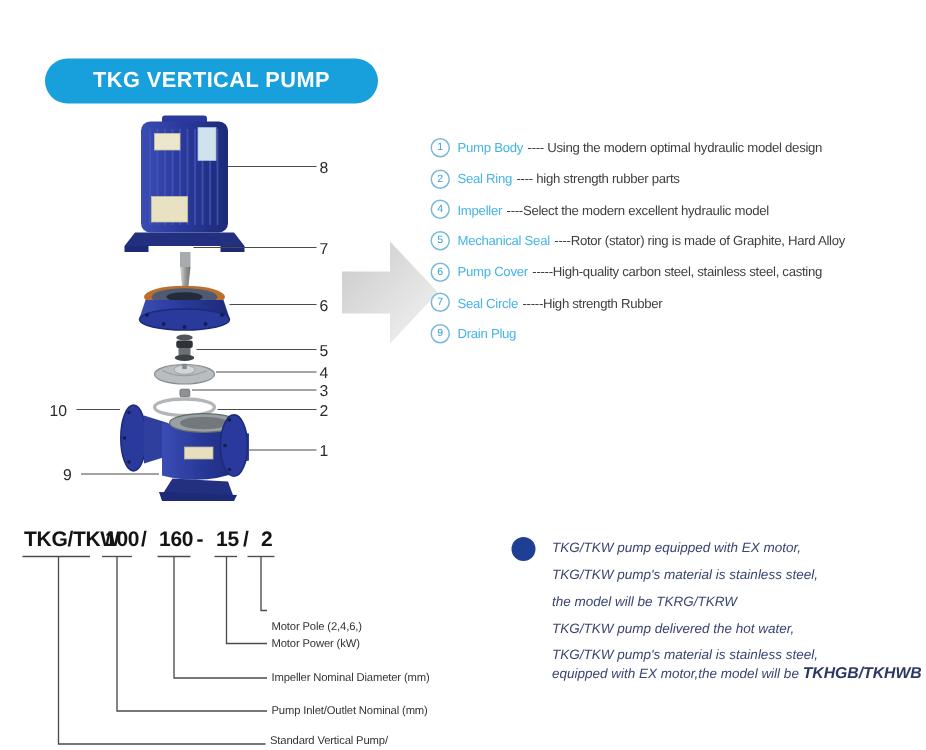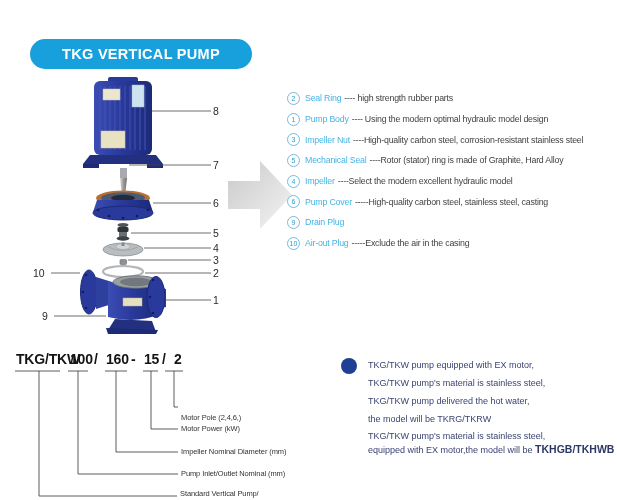--- a/index.html
+++ b/index.html
@@ -19,21 +19,21 @@
   
   .pump-svg{position:absolute;left:20px;top:45px;}
   .arrow-svg{position:absolute;left:226px;top:122px;}
   
   .tok{position:absolute;top:320px;font-weight:bold;font-size:14px;color:#141414;letter-spacing:-.2px;}
   .tree-svg{position:absolute;left:0;top:315px;}
   .tree-label{position:absolute;font-size:7.5px;color:#333333;white-space:nowrap;letter-spacing:-.1px;}
   
   .notes{position:absolute;left:341px;top:325px;width:272px;}
   .bullet{position:absolute;left:0;top:2px;width:16px;height:16px;border-radius:50%;background:#1e3f93;}
-  .notes-text{margin-left:27px;color:#3a4472;font-size:9px;}
+  .notes-text{margin-left:27px;color:#3a4472;font-size:9px;font-style:italic;}
   .ngroup{line-height:18.1px;white-space:nowrap;}
   .ngroup.tight{line-height:13px;margin-top:2px;}
   .nbold{font-weight:bold;font-size:10.5px;color:#2c3766;}
 </style>
 </head>
 <body>
 
 <div class="page">
 
   <div class="banner">
@@ -154,57 +154,52 @@
       <linearGradient id="gArrow" x1="0" y1="0" x2="1" y2="1">
         <stop offset="0" stop-color="#c9c9c9"></stop>
           <stop offset="1" stop-color="#f4f4f4"></stop>
       </linearGradient>
     </defs>
     <polygon points="2,28 34,28 34,8 66,42 34,76 34,56 2,56" fill="url(#gArrow)"></polygon>
   </svg>
 
   <div class="parts-list">
     <div class="part-row">
+      <span class="pnum">1</span>
+      <span class="pname">Pump Body</span>
+      <span class="pdesc">---- Using the modern optimal hydraulic model design</span>
+    </div>
+    <div class="part-row">
       <span class="pnum">2</span>
       <span class="pname">Seal Ring</span>
       <span class="pdesc">---- high strength rubber parts</span>
     </div>
     <div class="part-row">
-      <span class="pnum">1</span>
-      <span class="pname">Pump Body</span>
-      <span class="pdesc">---- Using the modern optimal hydraulic model design</span>
-    </div>
-    <div class="part-row">
-      <span class="pnum">3</span>
-      <span class="pname">Impeller Nut</span>
-      <span class="pdesc">----High-quality carbon steel, corrosion-resistant stainless steel</span>
+      <span class="pnum">4</span>
+      <span class="pname">Impeller</span>
+      <span class="pdesc">----Select the modern excellent hydraulic model</span>
     </div>
     <div class="part-row">
       <span class="pnum">5</span>
       <span class="pname">Mechanical Seal</span>
       <span class="pdesc">----Rotor (stator) ring is made of Graphite, Hard Alloy</span>
     </div>
     <div class="part-row">
-      <span class="pnum">4</span>
-      <span class="pname">Impeller</span>
-      <span class="pdesc">----Select the modern excellent hydraulic model</span>
-    </div>
-    <div class="part-row">
       <span class="pnum">6</span>
       <span class="pname">Pump Cover</span>
       <span class="pdesc">-----High-quality carbon steel, stainless steel, casting</span>
     </div>
     <div class="part-row">
+      <span class="pnum">7</span>
+      <span class="pname">Seal Circle</span>
+      <span class="pdesc">-----High strength Rubber</span>
+    </div>
+    <div class="part-row">
       <span class="pnum">9</span>
       <span class="pname">Drain Plug</span>
-    </div>
-    <div class="part-row">
-      <span class="pnum">10</span>
-      <span class="pname">Air-out Plug</span>
-      <span class="pdesc">-----Exclude the air in the casing</span>
     </div>
   </div>
 
   <span class="tok" style="left:16px">TKG/TKW</span>
   <span class="tok" style="left:70px">100</span>
   <span class="tok" style="left:94px">/</span>
   <span class="tok" style="left:106px">160</span>
   <span class="tok" style="left:131px">-</span>
   <span class="tok" style="left:144px">15</span>
   <span class="tok" style="left:162px">/</span>
@@ -235,22 +230,22 @@
   <div class="notes">
     <div class="bullet"></div>
     <div class="notes-text">
       <div class="ngroup">
         <div>TKG/TKW pump equipped with EX motor,</div>
       </div>
       <div class="ngroup">
         <div>TKG/TKW pump's material is stainless steel,</div>
       </div>
       <div class="ngroup">
+        <div>the model will be TKRG/TKRW</div>
         <div>TKG/TKW pump delivered the hot water,</div>
-        <div>the model will be TKRG/TKRW</div>
       </div>
       <div class="ngroup tight">
         <div>TKG/TKW pump's material is stainless steel,</div>
         <div><span>equipped with EX motor,the model will be </span><span class="nbold">TKHGB/TKHWB</span></div>
       </div>
     </div>
   </div>
 
 </div>
 

